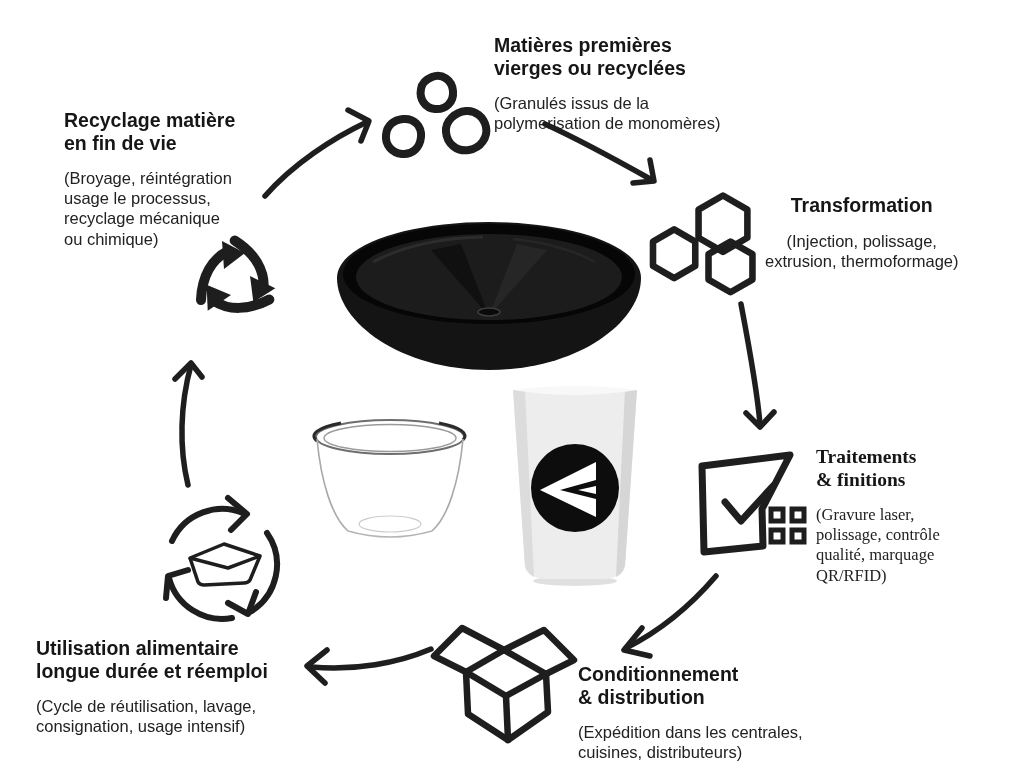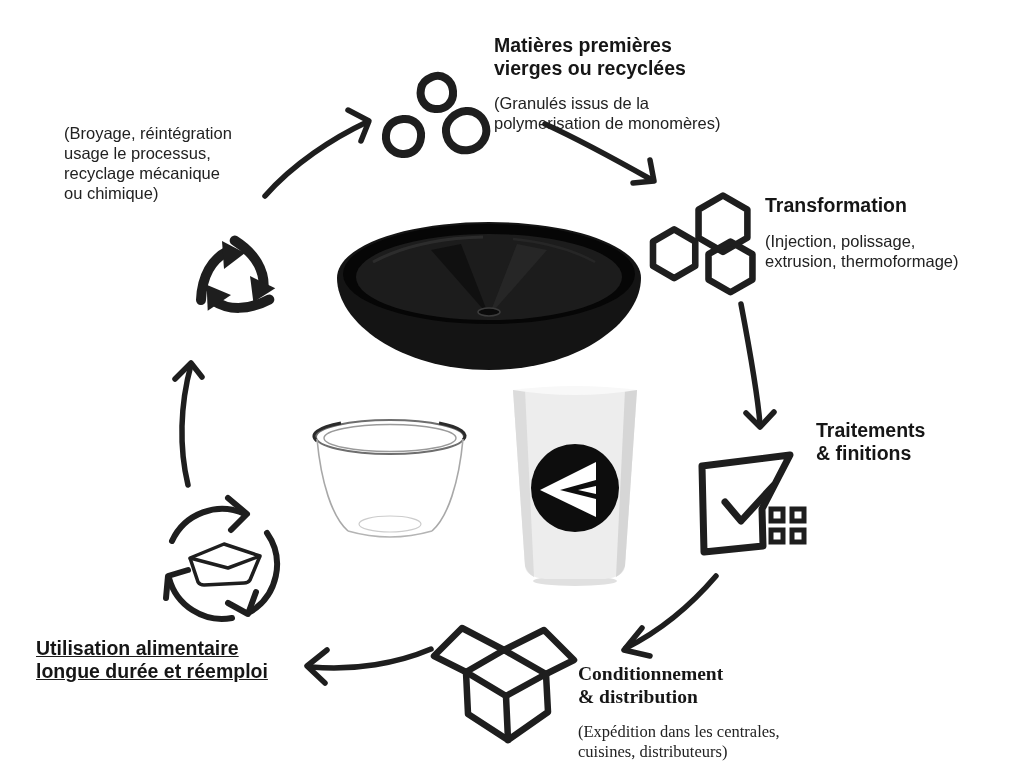--- a/index.html
+++ b/index.html
@@ -17,44 +17,52 @@
 
 <div class="canvas">
 
   <div class="abs stage-text" style="left:494px;top:34px;">
     <div class="title">Matières premières
 vierges ou recyclées</div>
     <div class="subtitle">(Granulés issus de la
 polymerisation de monomères)</div>
   </div>
 
-  <div class="abs stage-text" style="left:765px;top:194px;">
+  <div class="abs stage-text" style="left:765px;top:194px;text-align:center;">
     <div class="title">Transformation</div>
     <div class="subtitle">(Injection, polissage,
 extrusion, thermoformage)</div>
   </div>
 
-  <div class="abs stage-text" style="left:816px;top:419px;">
+  <div class="abs stage-text" style="left:816px;top:446px;font-family:Liberation Serif, serif;">
     <div class="title">Traitements
 &amp; finitions</div>
-  </div>
-
-  <div class="abs stage-text" style="left:578px;top:663px;font-family:Liberation Serif, serif;">
+    <div class="subtitle">(Gravure laser,
+polissage, contrôle
+qualité, marquage
+QR/RFID)</div>
+  </div>
+
+  <div class="abs stage-text" style="left:578px;top:663px;">
     <div class="title">Conditionnement
 &amp; distribution</div>
     <div class="subtitle">(Expédition dans les centrales,
 cuisines, distributeurs)</div>
   </div>
 
-  <div class="abs stage-text" style="left:36px;top:637px;text-decoration:underline;">
+  <div class="abs stage-text" style="left:36px;top:637px;">
     <div class="title">Utilisation alimentaire
 longue durée et réemploi</div>
+    <div class="subtitle">(Cycle de réutilisation, lavage,
+consignation, usage intensif)</div>
   </div>
 
   <div class="abs stage-text" style="left:64px;top:109px;">
+    <div class="title">Recyclage matière
+en fin de vie</div>
     <div class="subtitle">(Broyage, réintégration
 usage le processus,
 recyclage mécanique
 ou chimique)</div>
   </div>
 
   <svg class="abs" style="left:378px;top:64px;" width="118" height="100" viewBox="0 0 118 100">
     <g fill="none" stroke="#1e1e1e" stroke-width="8" stroke-linejoin="round">
       <path d="M54,13 C64,9 74,16 75,27 C76,38 68,46 57,45 C47,44 41,35 43,25 C44,18 49,15 54,13 Z"></path>
       <path d="M25,55 C36,54 44,62 43,73 C42,84 34,91 24,90 C14,89 7,81 8,71 C9,61 16,56 25,55 Z"></path>

